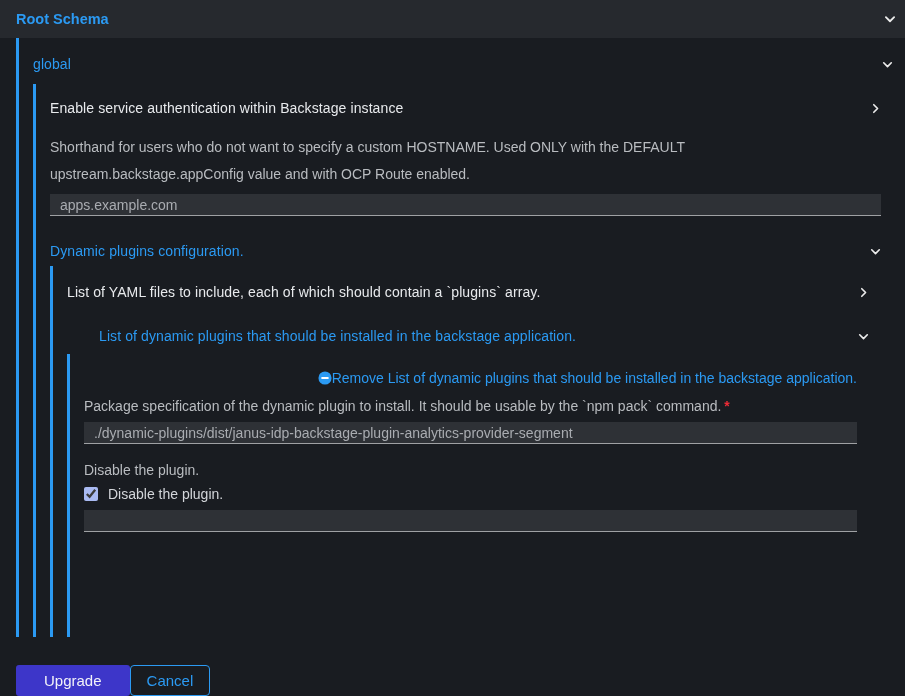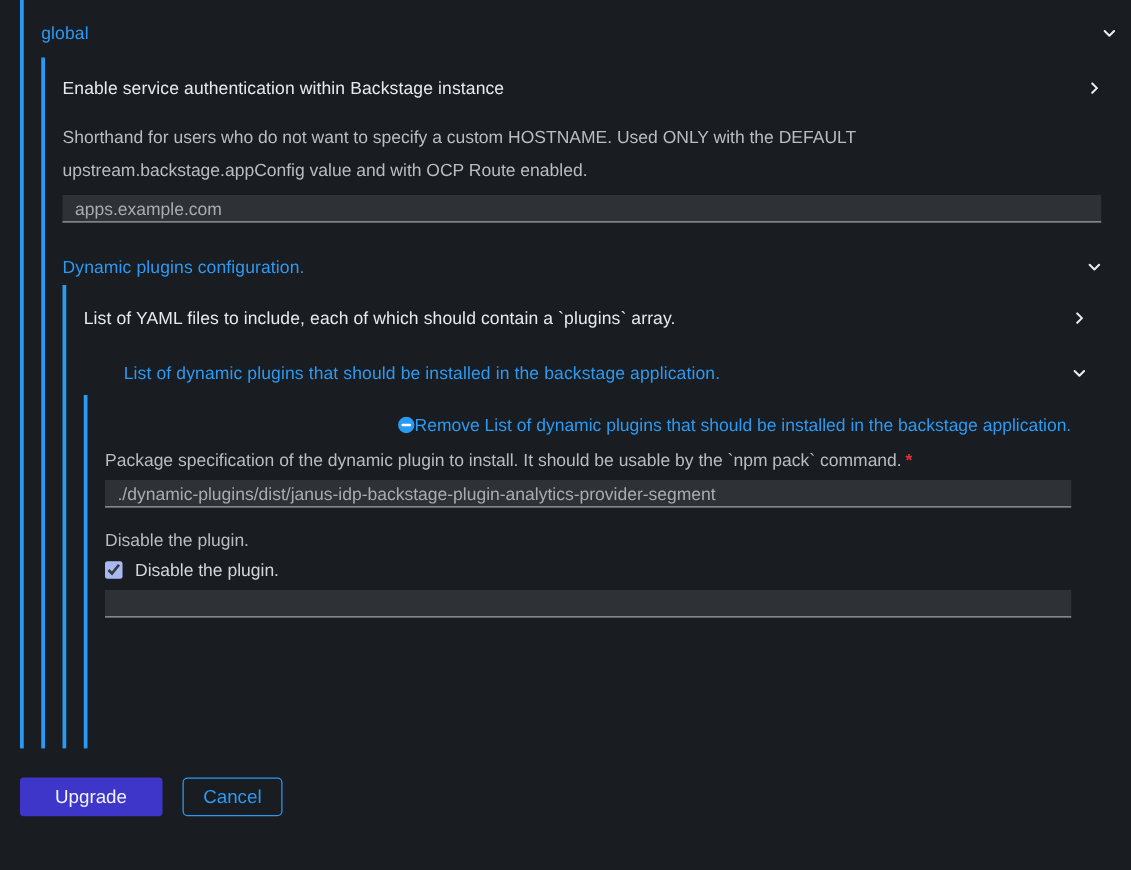--- a/index.html
+++ b/index.html
@@ -74,41 +74,49 @@
   .check-row input[type=checkbox]{
     width:14px;height:14px;accent-color:var(--checkbox-fill);cursor:pointer;flex:0 0 auto;
   }
   .check-row label{color:#d3d6da;cursor:pointer;}
   .label-integrity{margin-top:18px;}
   .input-integrity{margin-top:8px;}
 
   
   .footer{
     flex:1 1 auto;background:#191c21;
-    display:flex;align-items:flex-start;gap:16px;
+    display:flex;align-items:flex-end;
     padding:23px 0 0 16px;
   }
   .btn{
     height:31px;font-size:15px;font-family:inherit;cursor:pointer;
     display:inline-flex;align-items:center;justify-content:center;
   }
   .btn-primary{
     background:var(--primary-button);color:#f2f2f8;border:none;
     border-radius:3px;padding:0 28px;
   }
   .btn-secondary{
     background:transparent;color:var(--accent-blue);
     border:1px solid var(--accent-blue);border-radius:4px;padding:0 16px;
   }
 </style>
 </head>
 <body>
 
 <div class="app">
 
+  <div class="acc-header">
+    <span class="title">Root Schema</span>
+    <span class="chev">
+      <svg width="12" height="12" viewBox="0 0 16 16">
+          <path d="M2.5 5.5l5.5 5.5 5.5-5.5" fill="none" stroke="currentColor" stroke-width="2.4" stroke-linecap="round" stroke-linejoin="round"></path>
+        </svg>
+    </span>
+  </div>
 
   <div class="form-body">
     <div class="section root-sec grow">
 
       <div class="toggle-row row-global">
         <span class="toggle-label blue">global</span>
         <span class="chev">
           <svg width="11" height="11" viewBox="0 0 16 16">
               <path d="M2.5 5.5l5.5 5.5 5.5-5.5" fill="none" stroke="currentColor" stroke-width="2.4" stroke-linecap="round" stroke-linejoin="round"></path>
             </svg>

